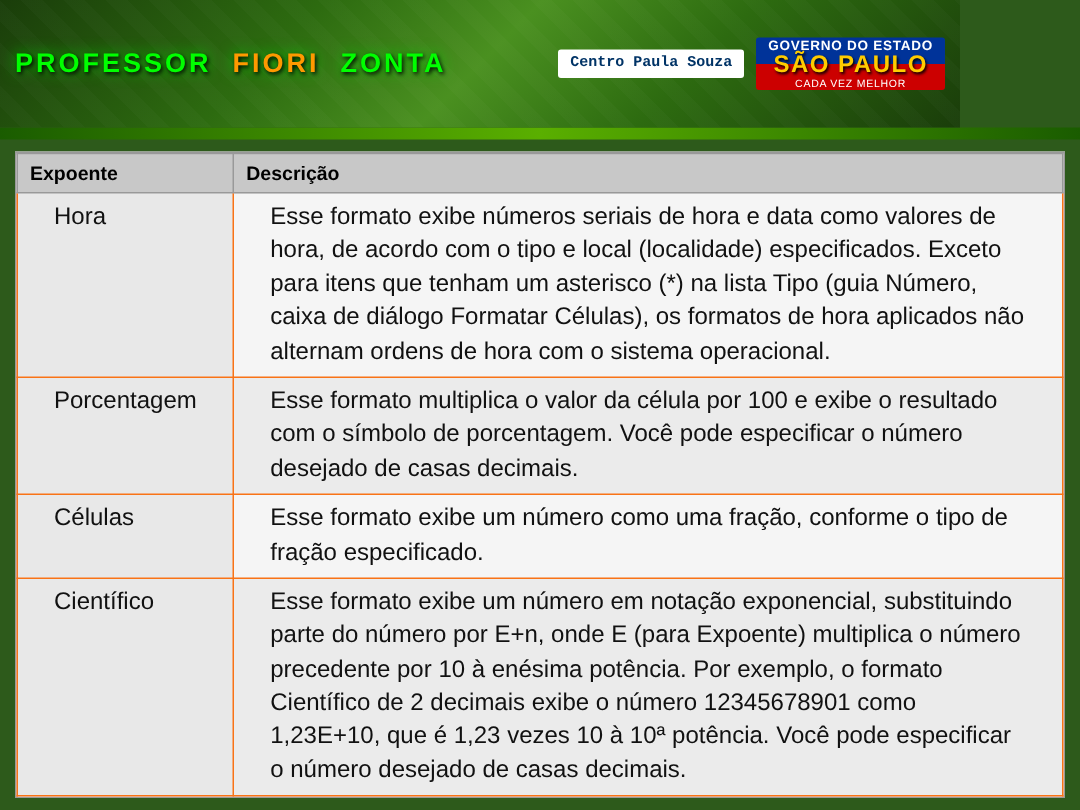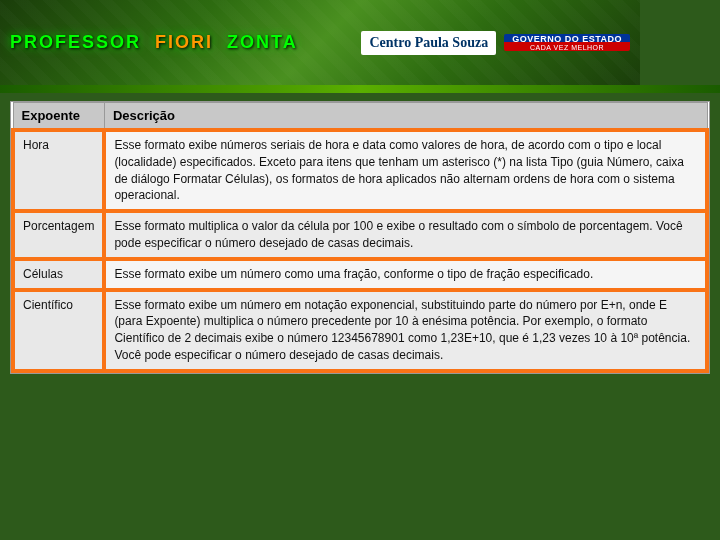--- a/index.html
+++ b/index.html
@@ -73,22 +73,22 @@
     }
 
     .centro-logo {
       background: #fff;
       padding: 4px 8px;
       border-radius: 2px;
       text-align: center;
     }
 
     .centro-logo-text {
-      font-family: Liberation Serif, serif;
-      font-size: 14px;
+      font-family: Liberation Mono, monospace;
+      font-size: 10px;
       color: #003366;
       font-weight: bold;
       white-space: nowrap;
     }
 
     .sp-logo {
       background: linear-gradient(180deg, #003399 50%, #cc0000 50%);
       padding: 0 8px;
       border-radius: 2px;
       text-align: center;
@@ -150,24 +150,24 @@
 
     tbody tr {
       background: #f5f5f5;
     }
 
     tbody tr:nth-child(even) {
       background: #ebebeb;
     }
 
     tbody td {
-      border: 4px solid #f97316;
-      padding: 5px 8px;
+      border: 1px solid #f97316;
+      padding: 5px 24px;
       vertical-align: top;
-      font-size: 12px;
+      font-size: 16px;
       color: #111;
       line-height: 1.4;
     }
 
     tbody td.format-name {
       font-weight: normal;
       white-space: nowrap;
       color: #111;
       background: #e8e8e8;
     }
@@ -182,20 +182,21 @@
       &nbsp;<span class="fiori">FIORI</span>
       &nbsp;<span class="zonta">ZONTA</span>
     </div>
   </div>
   <div class="header-right">
     <div class="centro-logo">
       <div class="centro-logo-text">Centro Paula Souza</div>
     </div>
     <div class="sp-logo">
       <div class="sp-logo-top">GOVERNO DO ESTADO</div>
+      <div class="sp-logo-main">SÃO PAULO</div>
       <div class="sp-logo-sub">CADA VEZ MELHOR</div>
     </div>
   </div>
 </div>
 
 <div class="green-bar"></div>
 
 <div class="main-content">
   <table>
     <thead>

